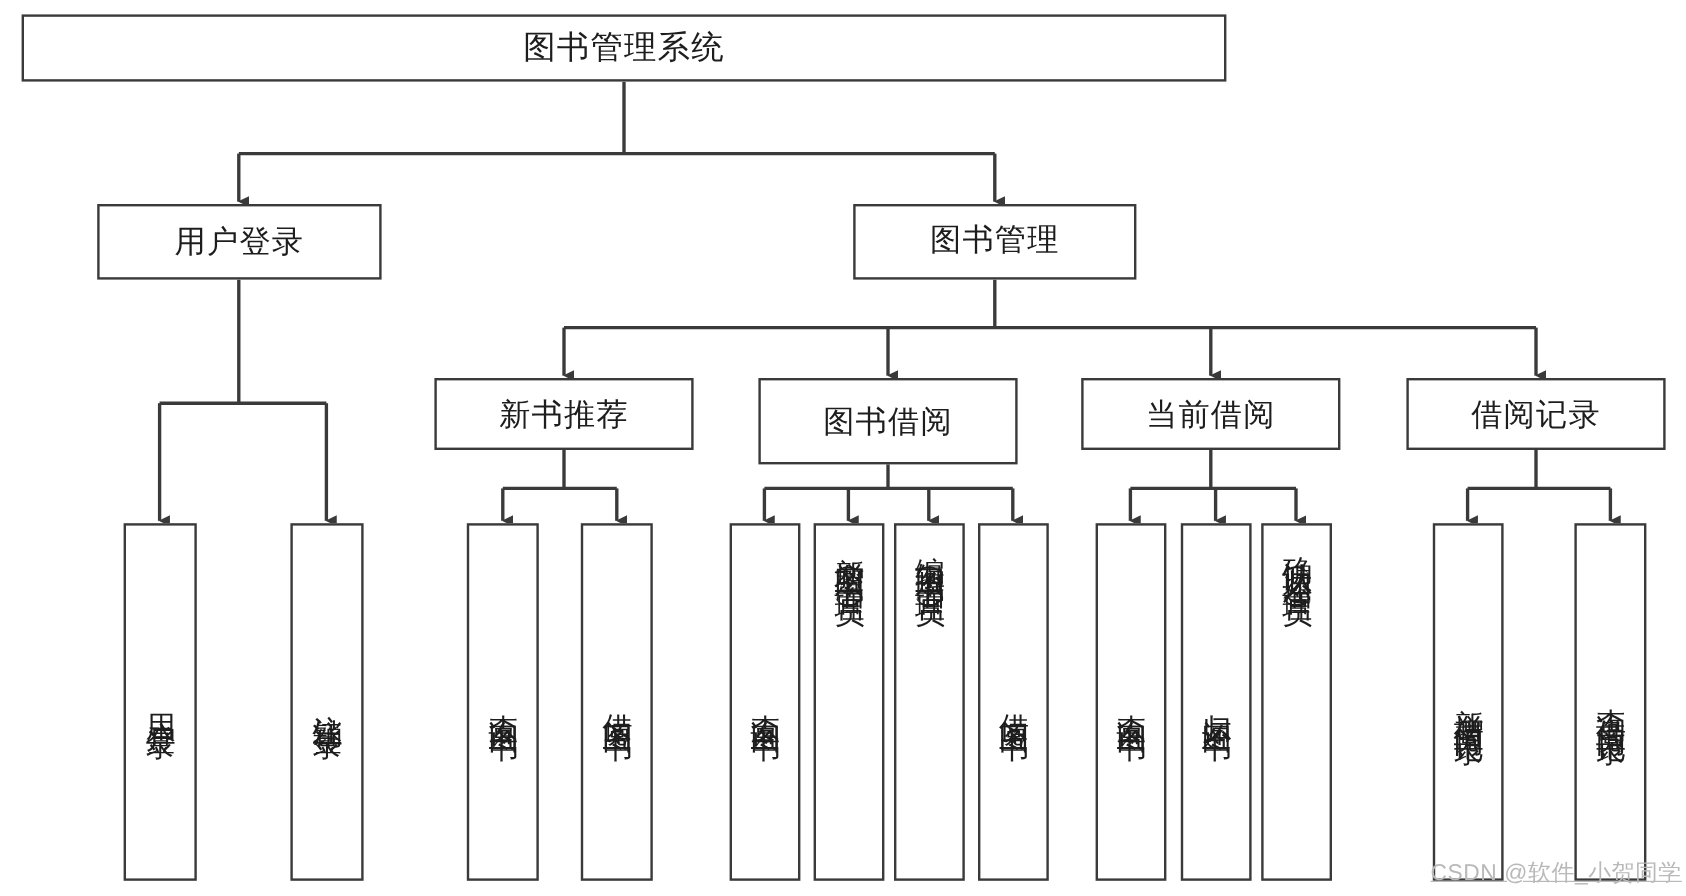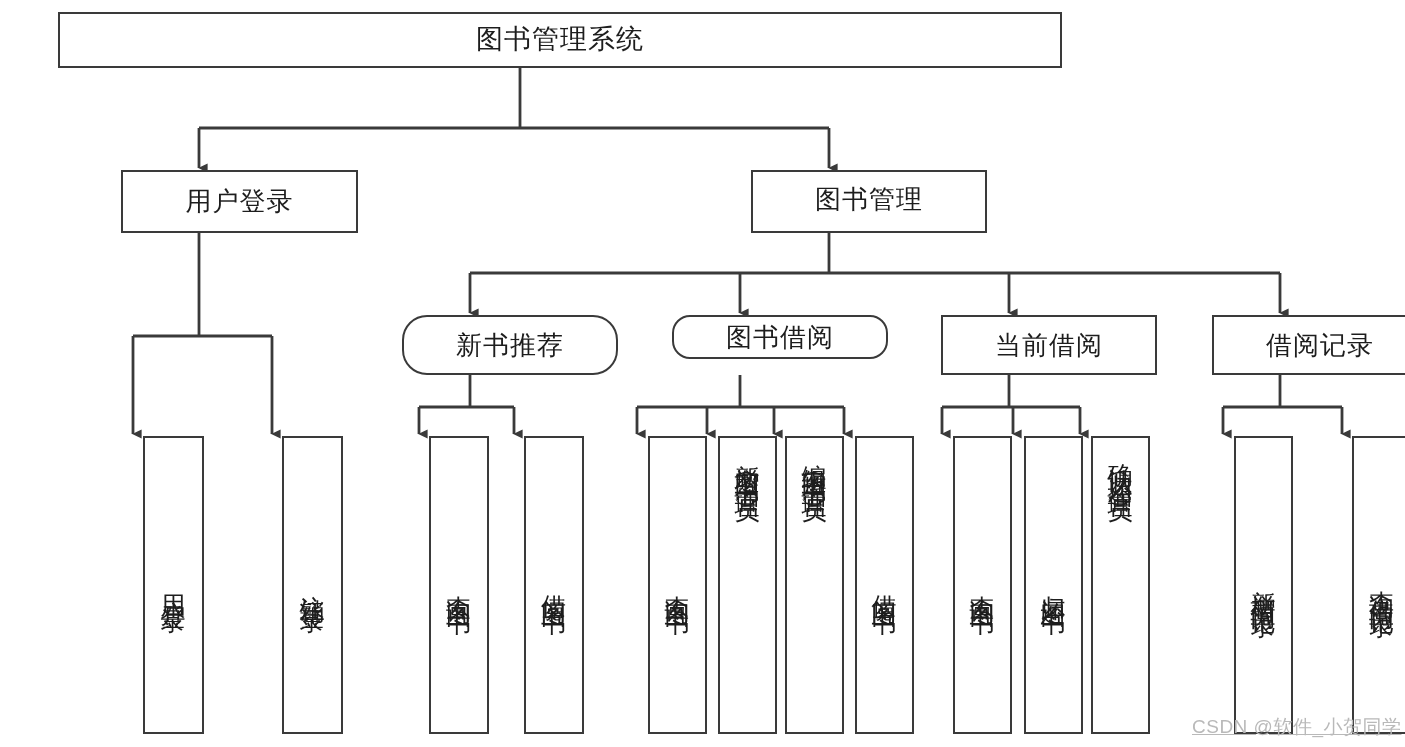--- a/index.html
+++ b/index.html
@@ -27,21 +27,20 @@
   }
   .node {
     position: absolute;
     box-sizing: border-box;
     border: 2.5px solid #3a3a3a;
     background: #ffffff;
     display: flex;
     align-items: center;
     justify-content: center;
     color: #1d1d1d;
-    margin-left: 40px;
   }
   .node.horiz {
     font-size: 26px;
     letter-spacing: 1px;
     line-height: 1.1;
   }
   .node.root {
     font-size: 27px;
   }
   .node.leaf {
@@ -141,24 +140,24 @@
     <span>图书管理系统</span>
   </div>
 
   <div class="node horiz" style="left:81px; top:170px; width:237px; height:63px;">
     <span>用户登录</span>
   </div>
   <div class="node horiz" style="left:711px; top:170px; width:236px; height:63px;font-family:Liberation Mono, monospace;">
     <span>图书管理</span>
   </div>
 
-  <div class="node horiz" style="left:362px; top:315px; width:216px; height:60px;border-radius:25px;">
+  <div class="node horiz" style="left:362px; top:315px; width:216px; height:60px;">
     <span>新书推荐</span>
   </div>
-  <div class="node horiz" style="left:632px; top:315px; width:216px; height:44px;border-radius:18px;">
+  <div class="node horiz" style="left:632px; top:315px; width:216px; height:72px;">
     <span>图书借阅</span>
   </div>
   <div class="node horiz" style="left:901px; top:315px; width:216px; height:60px;">
     <span>当前借阅</span>
   </div>
   <div class="node horiz" style="left:1172px; top:315px; width:216px; height:60px;">
     <span>借阅记录</span>
   </div>
 
   <div class="node leaf" style="left:103px; top:436px; width:61px; height:298px;">

